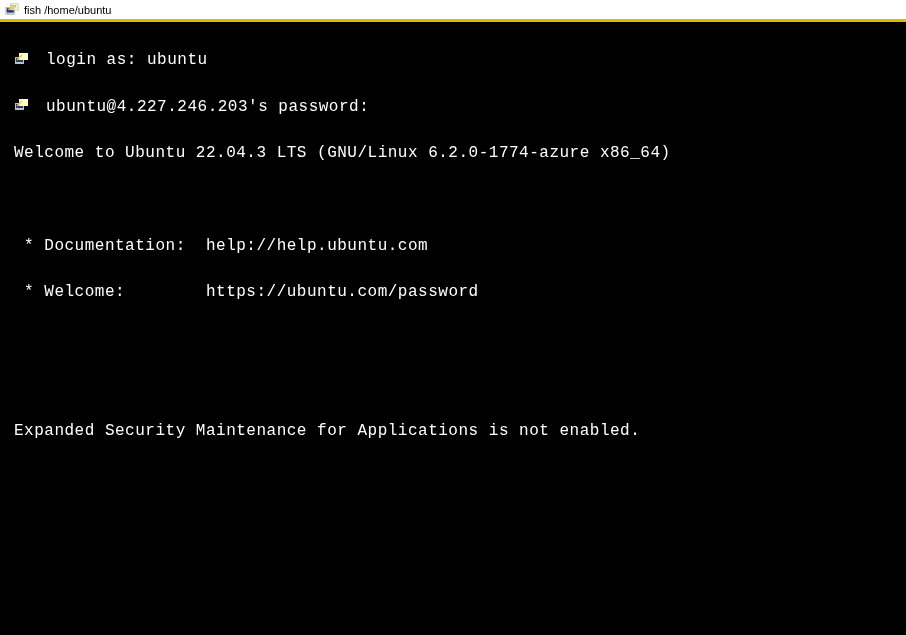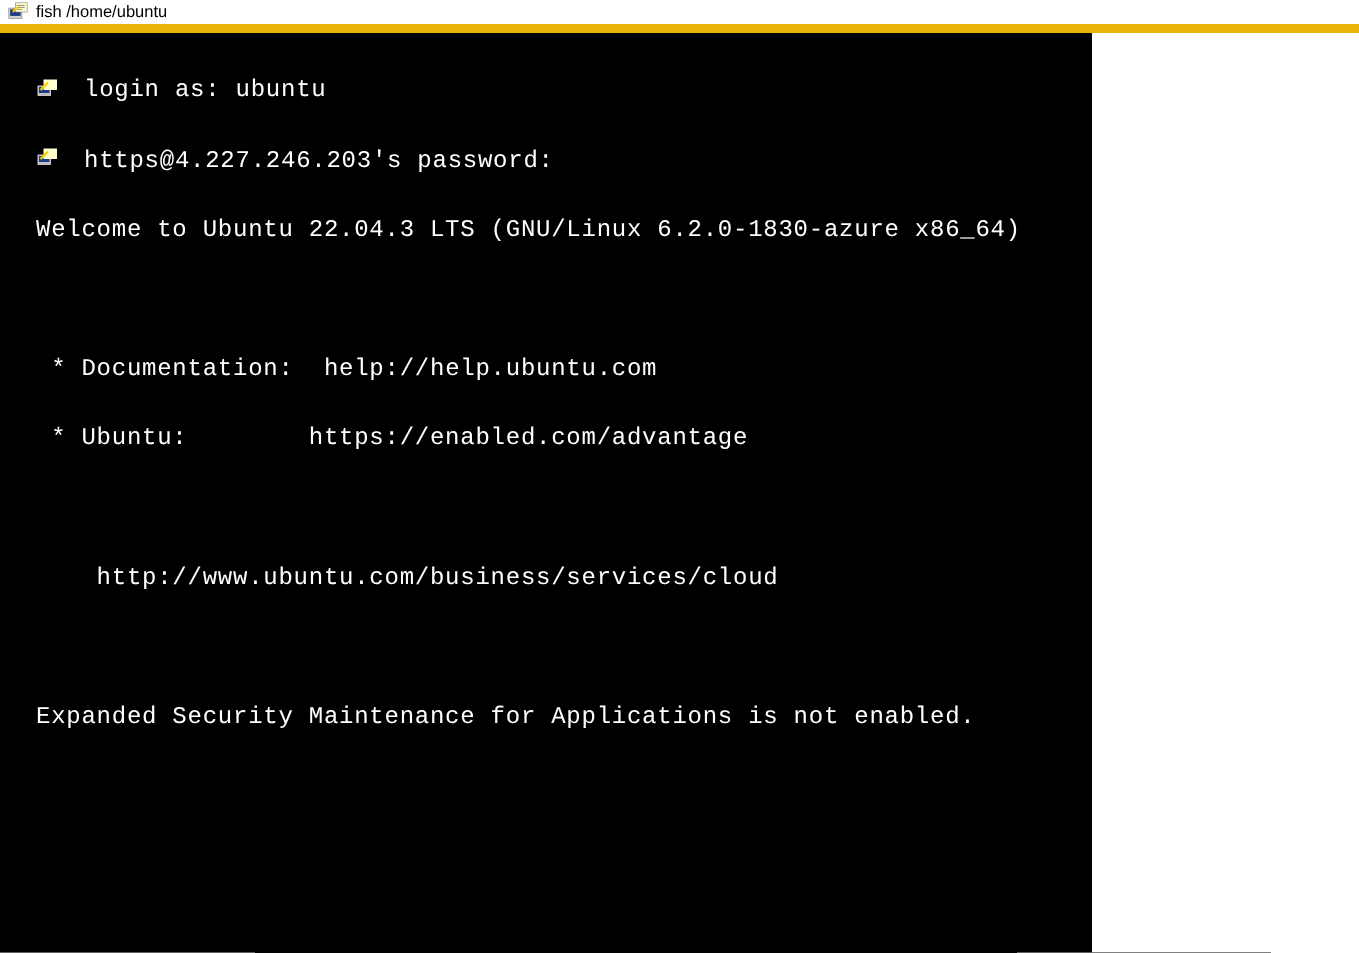--- a/index.html
+++ b/index.html
@@ -10,46 +10,46 @@
     body {
       width: 906px;
       height: 635px;
       background: #ffffff;
       font-family: "Consolas", "Courier New", monospace;
       overflow: hidden;
     }
     .title-bar {
       height: 22px;
       background: #ffffff;
-      border-bottom: 6px solid #eab308;
+      border-bottom: 3px solid #eab308;
       display: flex;
       align-items: center;
       padding: 0 4px;
       font-family: "Segoe UI", Tahoma, sans-serif;
       font-size: 11px;
       color: #000000;
     }
     .title-bar-icon {
       width: 16px;
       height: 16px;
       margin-right: 4px;
       display: inline-flex;
       align-items: center;
       justify-content: center;
     }
     .title-bar-icon svg {
       width: 14px;
       height: 14px;
     }
     .terminal {
-      width: 728px;
+      width: 906px;
       height: 613px;
       background: #000000;
       color: #ffffff;
-      padding: 4px 24px;
+      padding: 4px 14px;
       font-size: 16px;
       line-height: 1.45;
       white-space: pre;
       font-family: "Consolas", "Courier New", monospace;
       letter-spacing: 0.5px;
     }
     .line {
       min-height: 1.45em;
     }
     .icon-cell {
@@ -86,27 +86,26 @@
           <rect x="1" y="5" width="9" height="7" fill="#c0c0c0"></rect>
           <rect x="2" y="6" width="7" height="4" fill="#1e3a8a"></rect>
           <rect x="5" y="1" width="9" height="7" fill="#ffffcc"></rect>
           <path d="M 3 8 L 8 3" stroke="#ffcc00" stroke-width="1.5"></path>
         </svg></span><span>login as: </span><span>ubuntu</span></div>
 <div class="line"><span class="icon-cell"><svg viewBox="0 0 16 16">
           <rect x="1" y="5" width="9" height="7" fill="#c0c0c0"></rect>
           <rect x="2" y="6" width="7" height="4" fill="#1e3a8a"></rect>
           <rect x="5" y="1" width="9" height="7" fill="#ffffcc"></rect>
           <path d="M 3 8 L 8 3" stroke="#ffcc00" stroke-width="1.5"></path>
-        </svg></span><span>https@4.227.246.203's password:</span></div>
-<div class="line"><span>Welcome to Ubuntu 22.04.3 LTS (GNU/Linux 6.2.0-1830-azure x86_64)</span></div>
+        </svg></span><span>ubuntu@4.227.246.203's password:</span></div>
+<div class="line"><span>Welcome to Ubuntu 22.04.3 LTS (GNU/Linux 6.2.0-1774-azure x86_64)</span></div>
 <div class="line"> </div>
 <div class="line"><span> * Documentation:  </span><span>help://help.ubuntu.com</span></div>
-<div class="line"><span> * Ubuntu:        </span><span>https://enabled.com/advantage</span></div>
+<div class="line"><span> * Welcome:        </span><span>https://ubuntu.com/password</span></div>
 <div class="line"> </div>
-<div class="line"><span>    http://www.ubuntu.com/business/services/cloud</span></div>
 <div class="line"> </div>
 <div class="line"><span>Expanded Security Maintenance for Applications is not enabled.</span></div>
 <div class="line"> </div>
 
 
 
 
 
 
 

